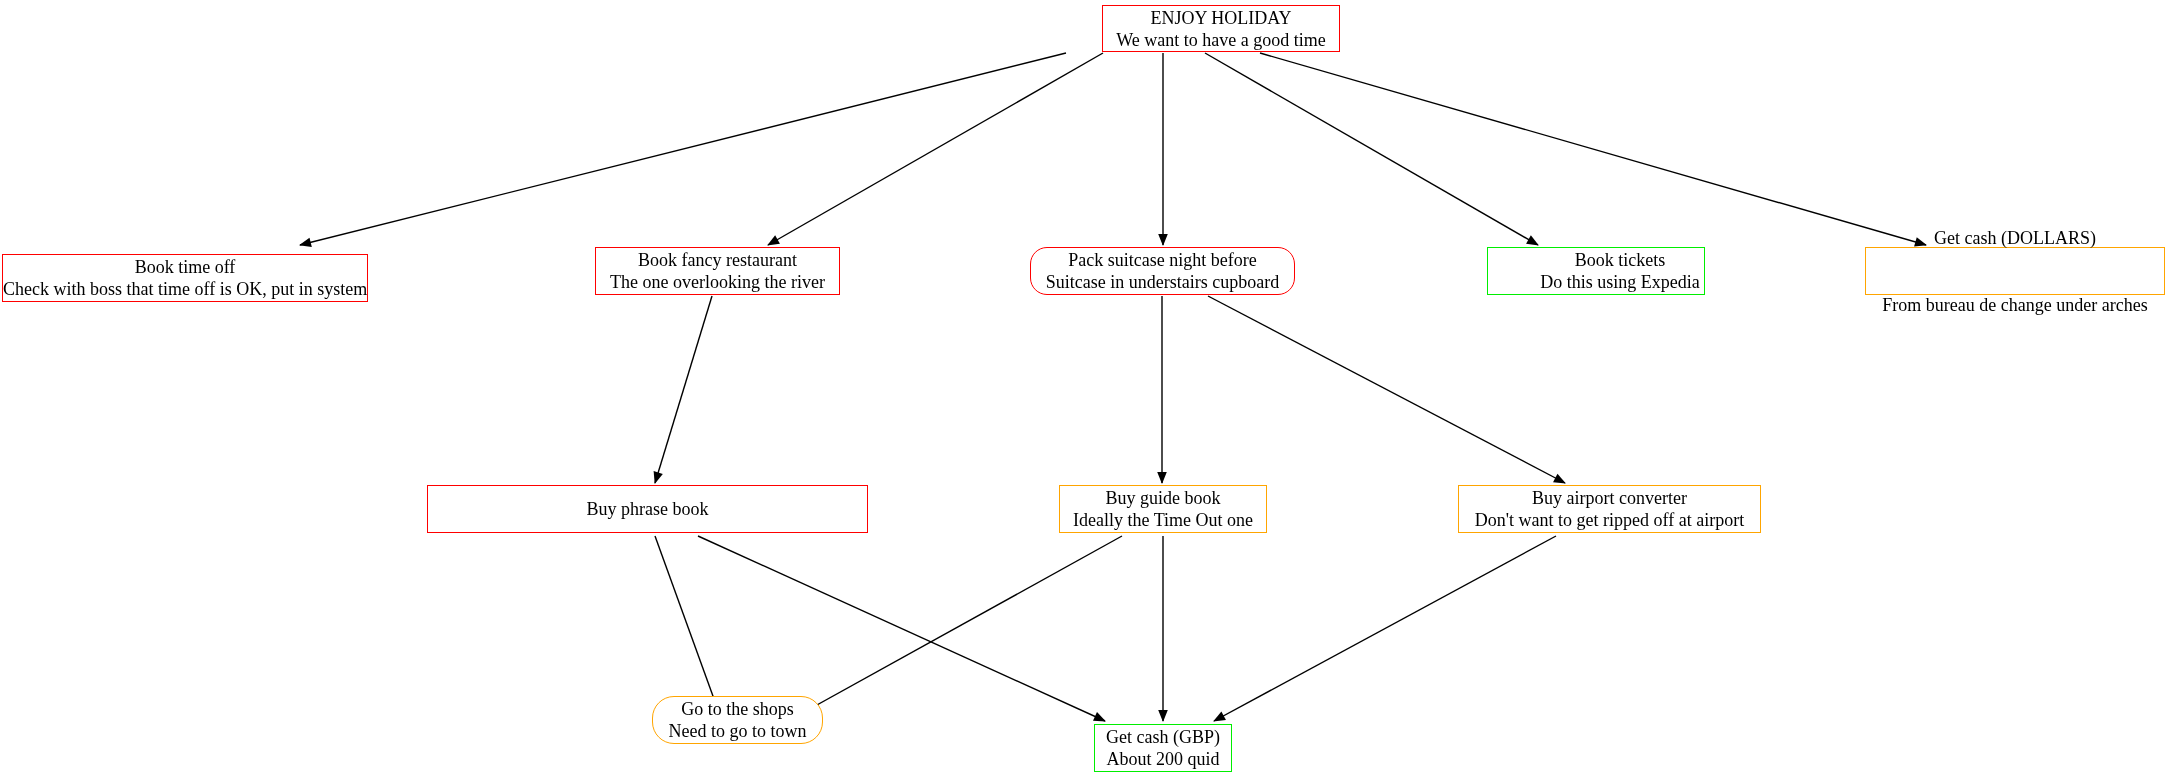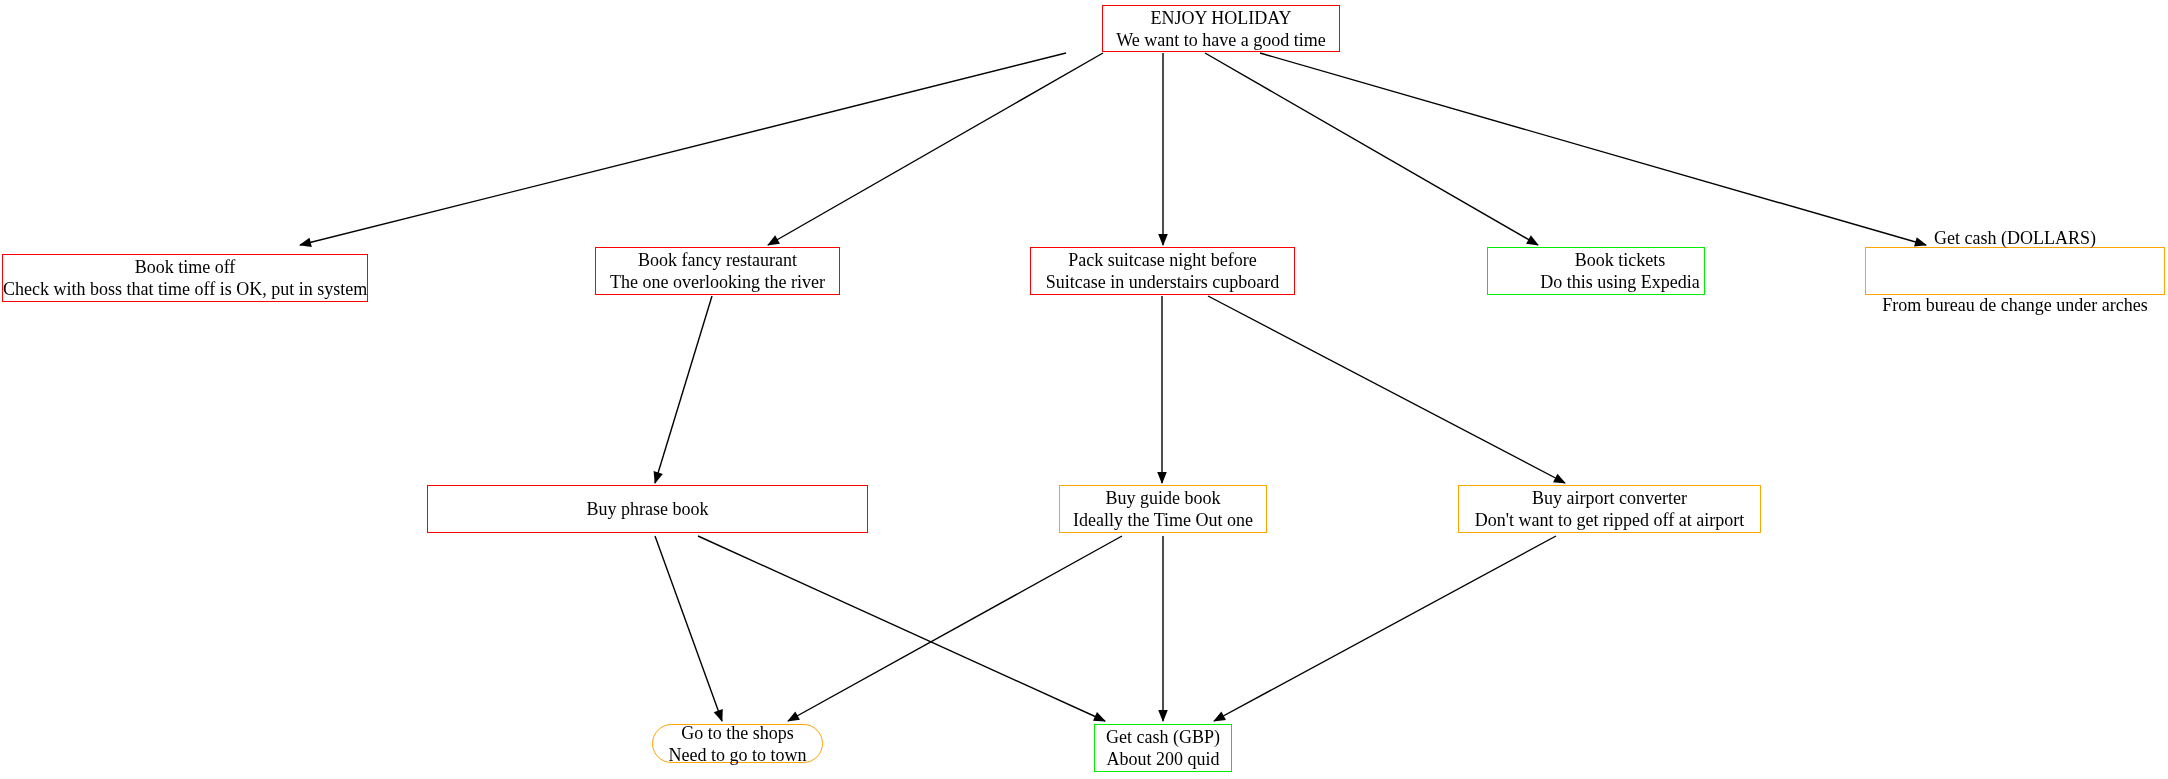--- a/index.html
+++ b/index.html
@@ -79,21 +79,21 @@
         <div class="subtitle">We want to have a good time</div>
       </div>
       <div class="node" style="left: 2px; top: 254px; width: 366px; height: 48px; border-color: rgb(255, 0, 0);">
         <div class="title">Book time off</div>
         <div class="subtitle">Check with boss that time off is OK, put in system</div>
       </div>
       <div class="node" style="left: 595px; top: 247px; width: 245px; height: 48px; border-color: rgb(255, 0, 0);">
         <div class="title">Book fancy restaurant</div>
         <div class="subtitle">The one overlooking the river</div>
       </div>
-      <div class="node" style="left: 1030px; top: 247px; width: 265px; height: 48px; border-color: rgb(255, 0, 0);">
+      <div class="node" style="left: 1030px; top: 247px; width: 265px; height: 48px; border-color: rgb(255, 0, 0); border-radius: 17px;">
         <div class="title">Pack suitcase night before</div>
         <div class="subtitle">Suitcase in understairs cupboard</div>
       </div>
       <div class="node" style="left: 1487px; top: 247px; width: 218px; height: 48px; border-color: rgb(0, 238, 0); padding-left: 48px;">
         <div class="title">Book tickets</div>
         <div class="subtitle">Do this using Expedia</div>
       </div>
       <div class="node" style="left: 1865px; top: 247px; width: 300px; height: 48px; border-color: rgb(255, 165, 0); gap: 45px;">
         <div class="title">Get cash (DOLLARS)</div>
         <div class="subtitle">From bureau de change under arches</div>
@@ -102,21 +102,21 @@
         <div class="title">Buy phrase book</div>
       </div>
       <div class="node" style="left: 1059px; top: 485px; width: 208px; height: 48px; border-color: rgb(255, 165, 0);">
         <div class="title">Buy guide book</div>
         <div class="subtitle">Ideally the Time Out one</div>
       </div>
       <div class="node" style="left: 1458px; top: 485px; width: 303px; height: 48px; border-color: rgb(255, 165, 0);">
         <div class="title">Buy airport converter</div>
         <div class="subtitle">Don't want to get ripped off at airport</div>
       </div>
-      <div class="node" style="left: 652px; top: 724px; width: 171px; height: 39px; border-color: rgb(255, 165, 0); border-radius: 22px;">
+      <div class="node" style="left: 652px; top: 696px; width: 171px; height: 48px; border-color: rgb(255, 165, 0); border-radius: 22px;">
         <div class="title">Go to the shops</div>
         <div class="subtitle">Need to go to town</div>
       </div>
       <div class="node" style="left: 1094px; top: 724px; width: 138px; height: 48px; border-color: rgb(0, 238, 0);">
         <div class="title">Get cash (GBP)</div>
         <div class="subtitle">About 200 quid</div>
       </div>
     </div>
 </div>
 

